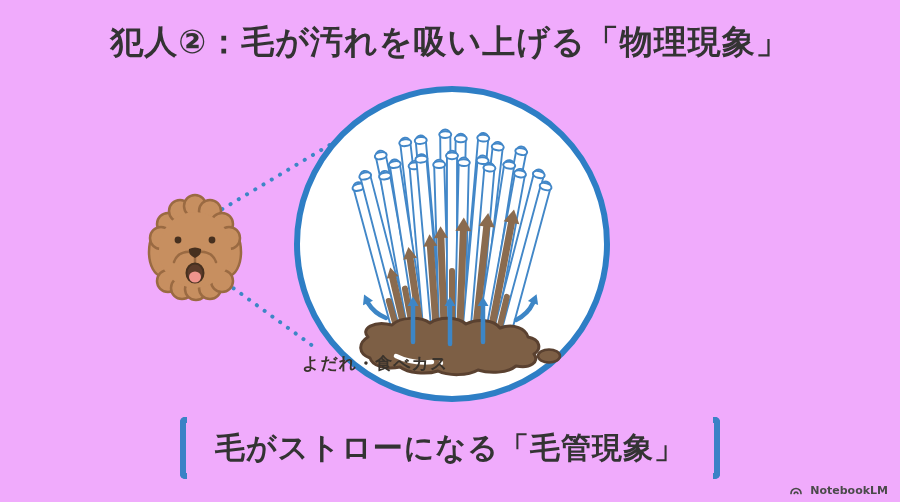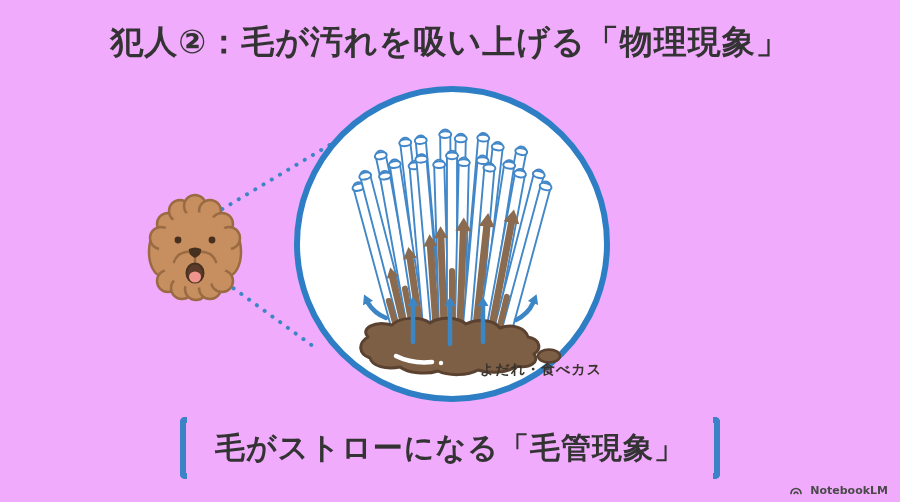--- a/index.html
+++ b/index.html
@@ -6,22 +6,22 @@
   .canvas{
     position:relative;width:900px;height:502px;background:#f0abfc;
     overflow:hidden;font-family:"DejaVu Sans","Liberation Sans",sans-serif;
   }
   .title{
     position:absolute;top:20px;left:0;width:900px;text-align:center;
     font-size:33px;font-weight:800;color:#333333;letter-spacing:1px;margin:0;
   }
   #scene{position:absolute;left:0;top:0;width:900px;height:502px;}
   .puddle-label{
-    position:absolute;left:302px;top:361px;width:300px;text-align:right;
-    font-size:14px;font-weight:700;color:#3a332c;letter-spacing:1px;
+    position:absolute;left:302px;top:352px;width:300px;text-align:left;
+    font-size:17px;font-weight:700;color:#3a332c;letter-spacing:1px;
   }
   .caption{
     position:absolute;left:180px;top:417px;width:540px;height:62px;
     display:flex;align-items:stretch;gap:28px;
   }
   .bracket{width:15px;border:6px solid #3b82c6;}
   .bracket.left{border-right:none;border-radius:5px 0 0 5px;}
   .bracket.right{border-left:none;border-radius:0 5px 5px 0;}
   .caption-text{
     flex:1;display:flex;align-items:center;justify-content:center;

